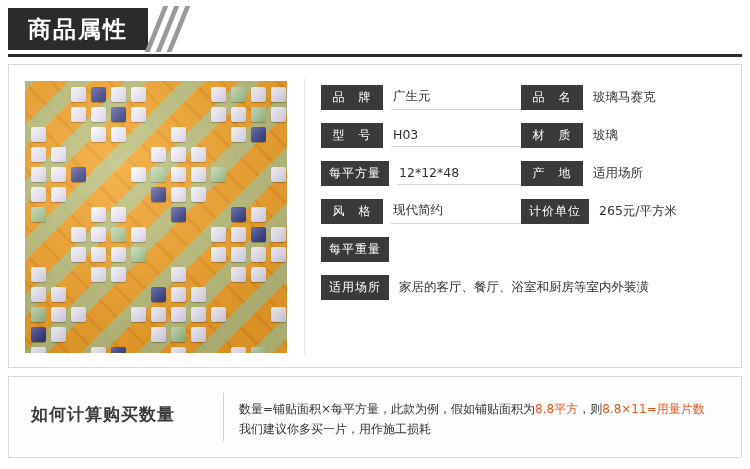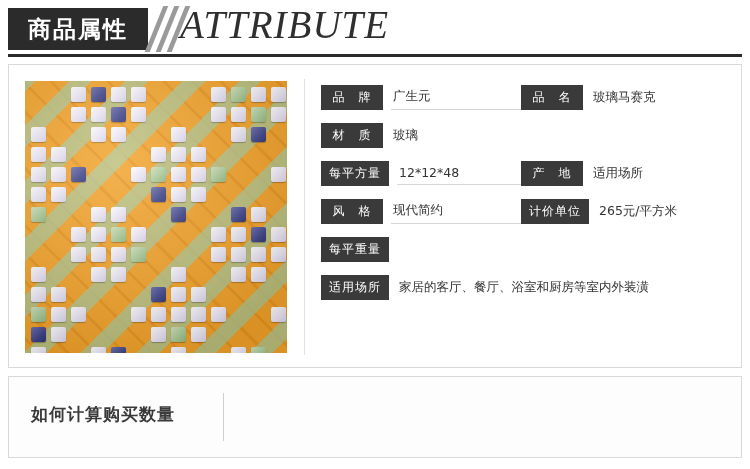--- a/index.html
+++ b/index.html
@@ -244,21 +244,20 @@
 </head>
 <body>
 
 <div class="header">
   <div class="header-tag">商品属性</div>
   <div class="header-slash">
     <span></span>
       <span></span>
       <span></span>
   </div>
-  <div class="header-title">ATTRIBUTE</div>
   <div class="header-rule"></div>
 </div>
 
 <div class="panel">
 
   <div class="photo">
     <div class="mosaic"></div>
     <div class="tiles">
         <i style="left: 46px; top: 6px;"></i>
         <i class="blue" style="left: 66px; top: 6px;"></i>
@@ -367,20 +366,24 @@
         <div class="spec-label">品　牌</div>
         <div class="spec-value">广生元</div>
       </div>
       <div class="spec-cell right">
         <div class="spec-label">品　名</div>
         <div class="spec-value nounder">玻璃马赛克</div>
       </div>
     </div>
 
     <div class="spec-row">
+      <div class="spec-cell left">
+        <div class="spec-label">型　号</div>
+        <div class="spec-value">H03</div>
+      </div>
       <div class="spec-cell right">
         <div class="spec-label">材　质</div>
         <div class="spec-value nounder">玻璃</div>
       </div>
     </div>
 
     <div class="spec-row">
       <div class="spec-cell left">
         <div class="spec-label">每平方量</div>
         <div class="spec-value">12*12*48</div>
@@ -414,13 +417,19 @@
         <div class="spec-value nounder">家居的客厅、餐厅、浴室和厨房等室内外装潢</div>
       </div>
     </div>
 
   </div>
 </div>
 
 <div class="footer">
   <div class="footer-title">如何计算购买数量</div>
   <div class="footer-sep"></div>
+  <div class="footer-lines">
+    <div>
+      <span>数量=铺贴面积×每平方量，此款为例，假如铺贴面积为</span><span class="hl">8.8平方</span><span>，则</span><span class="hl">8.8×11=用量片数</span>
+    </div>
+    <div>我们建议你多买一片，用作施工损耗</div>
+  </div>
 </div>
 
 </body></html>

